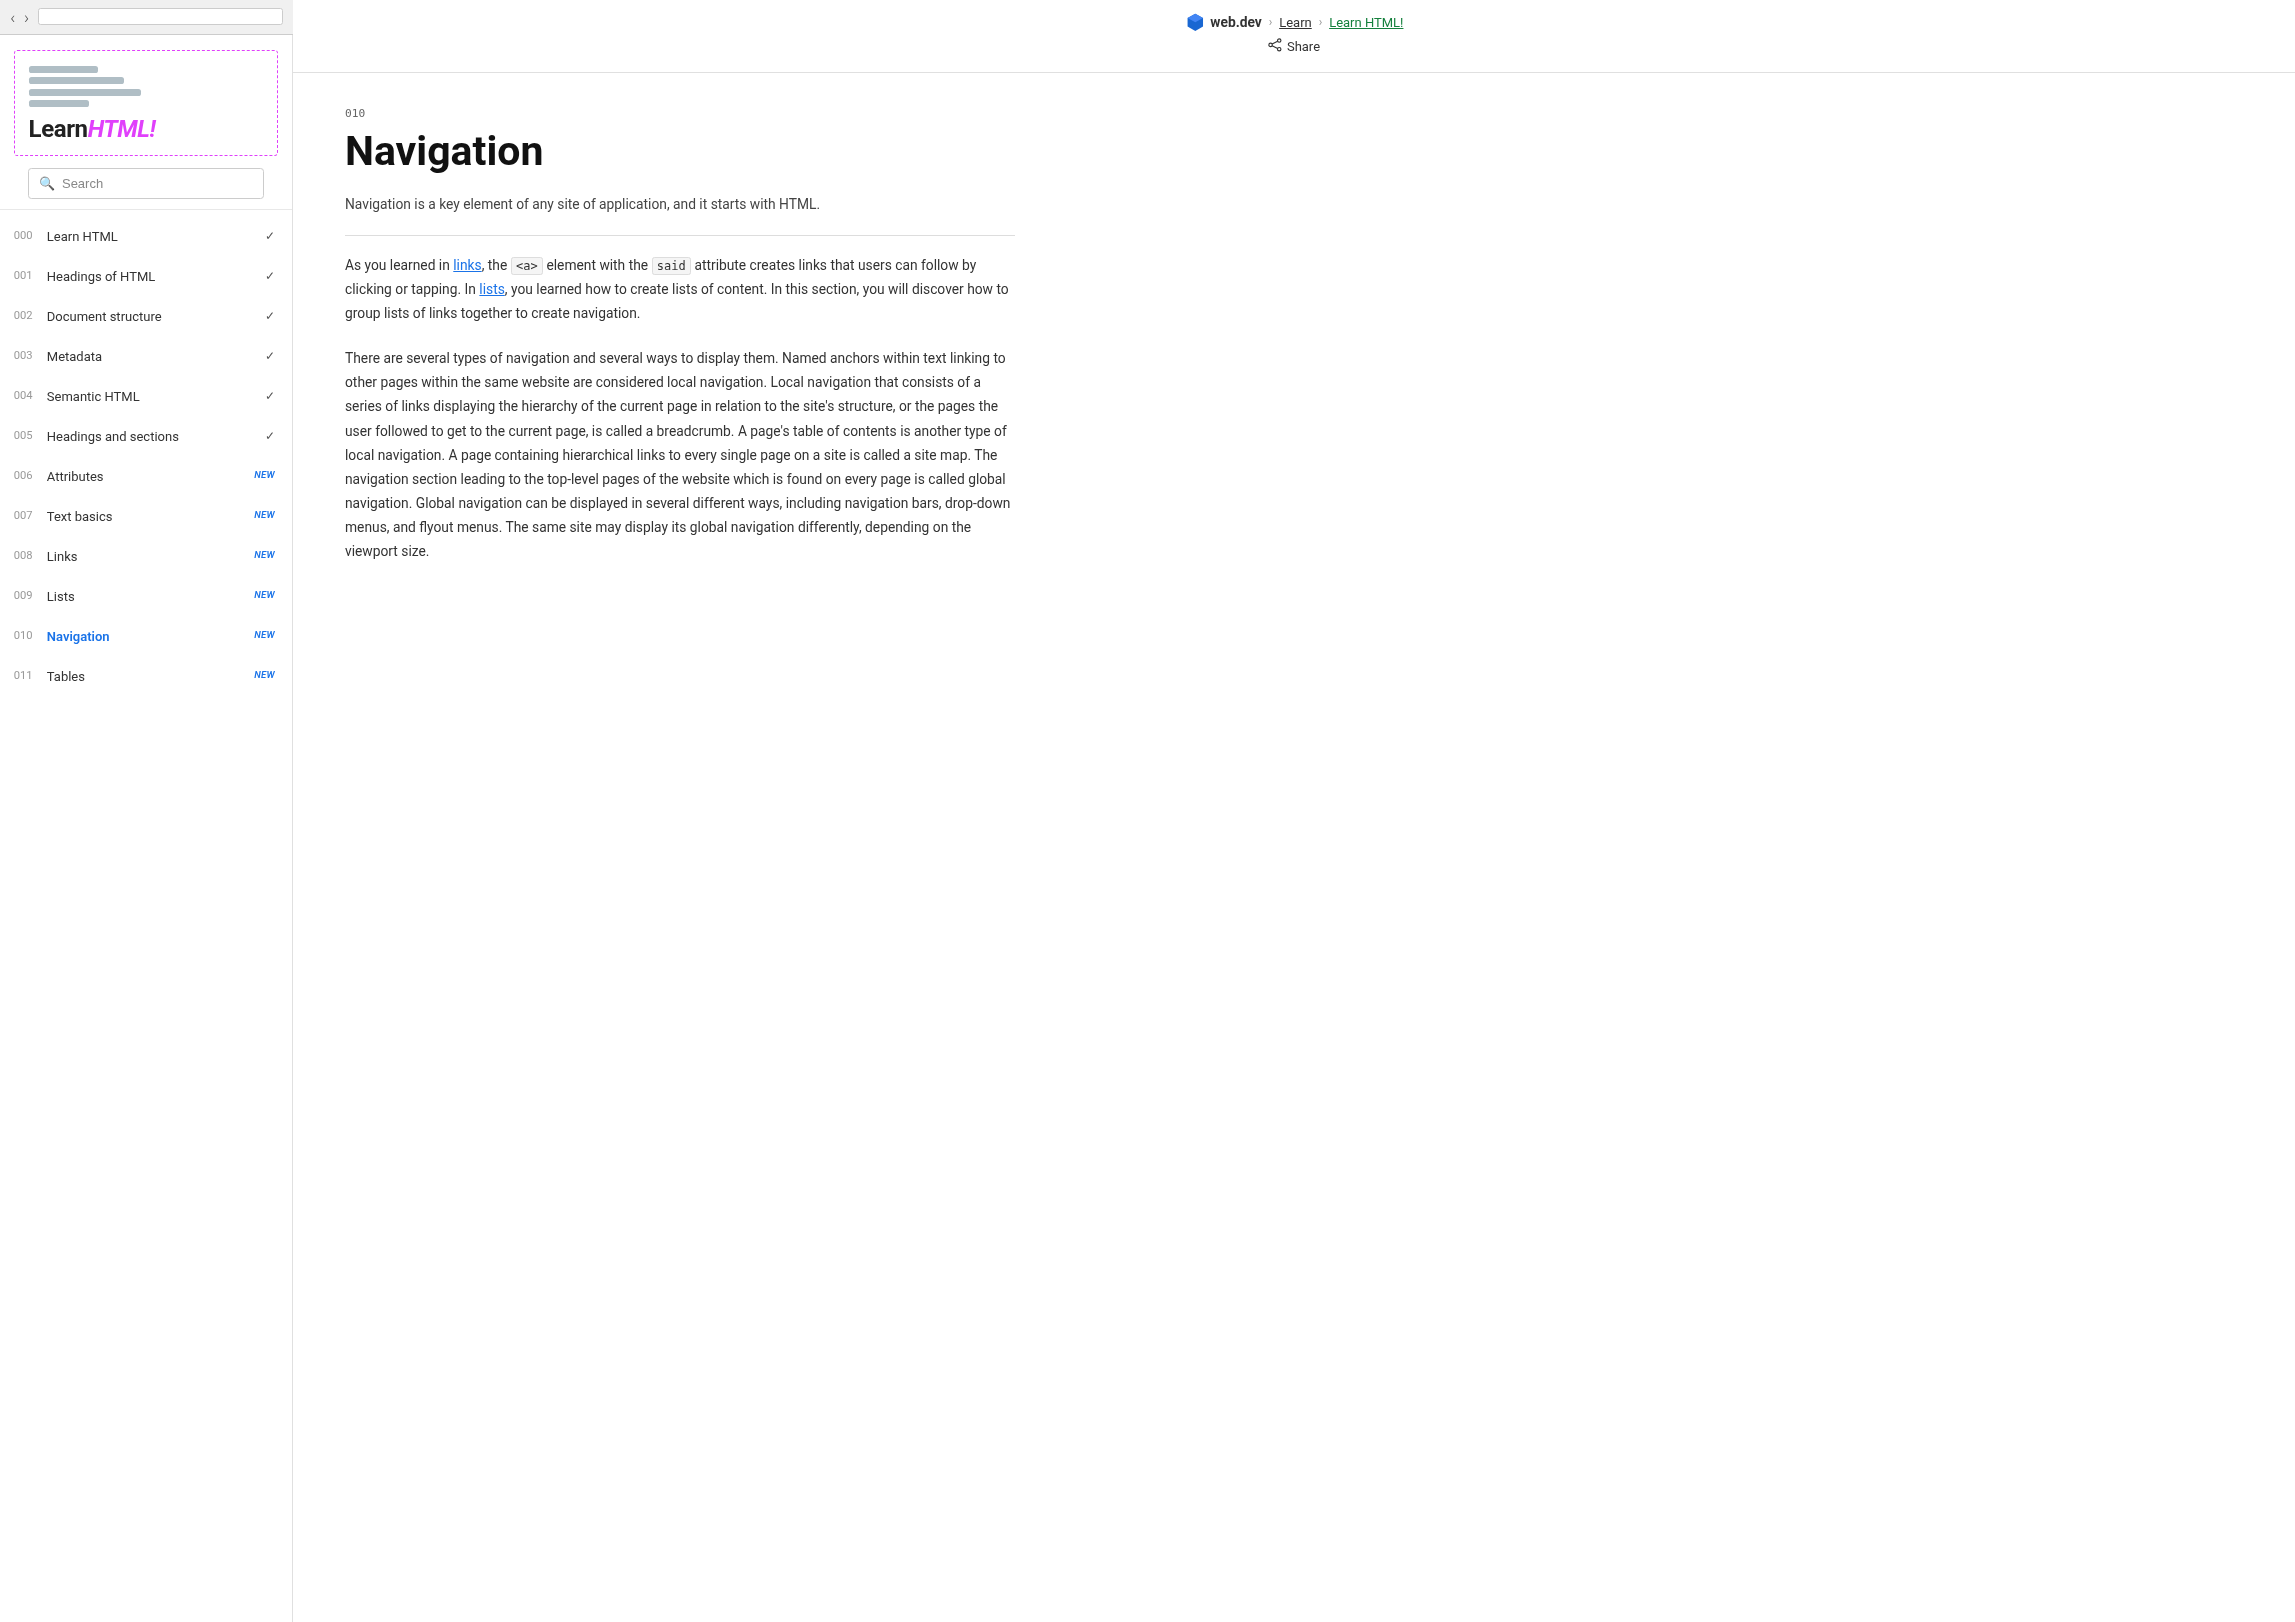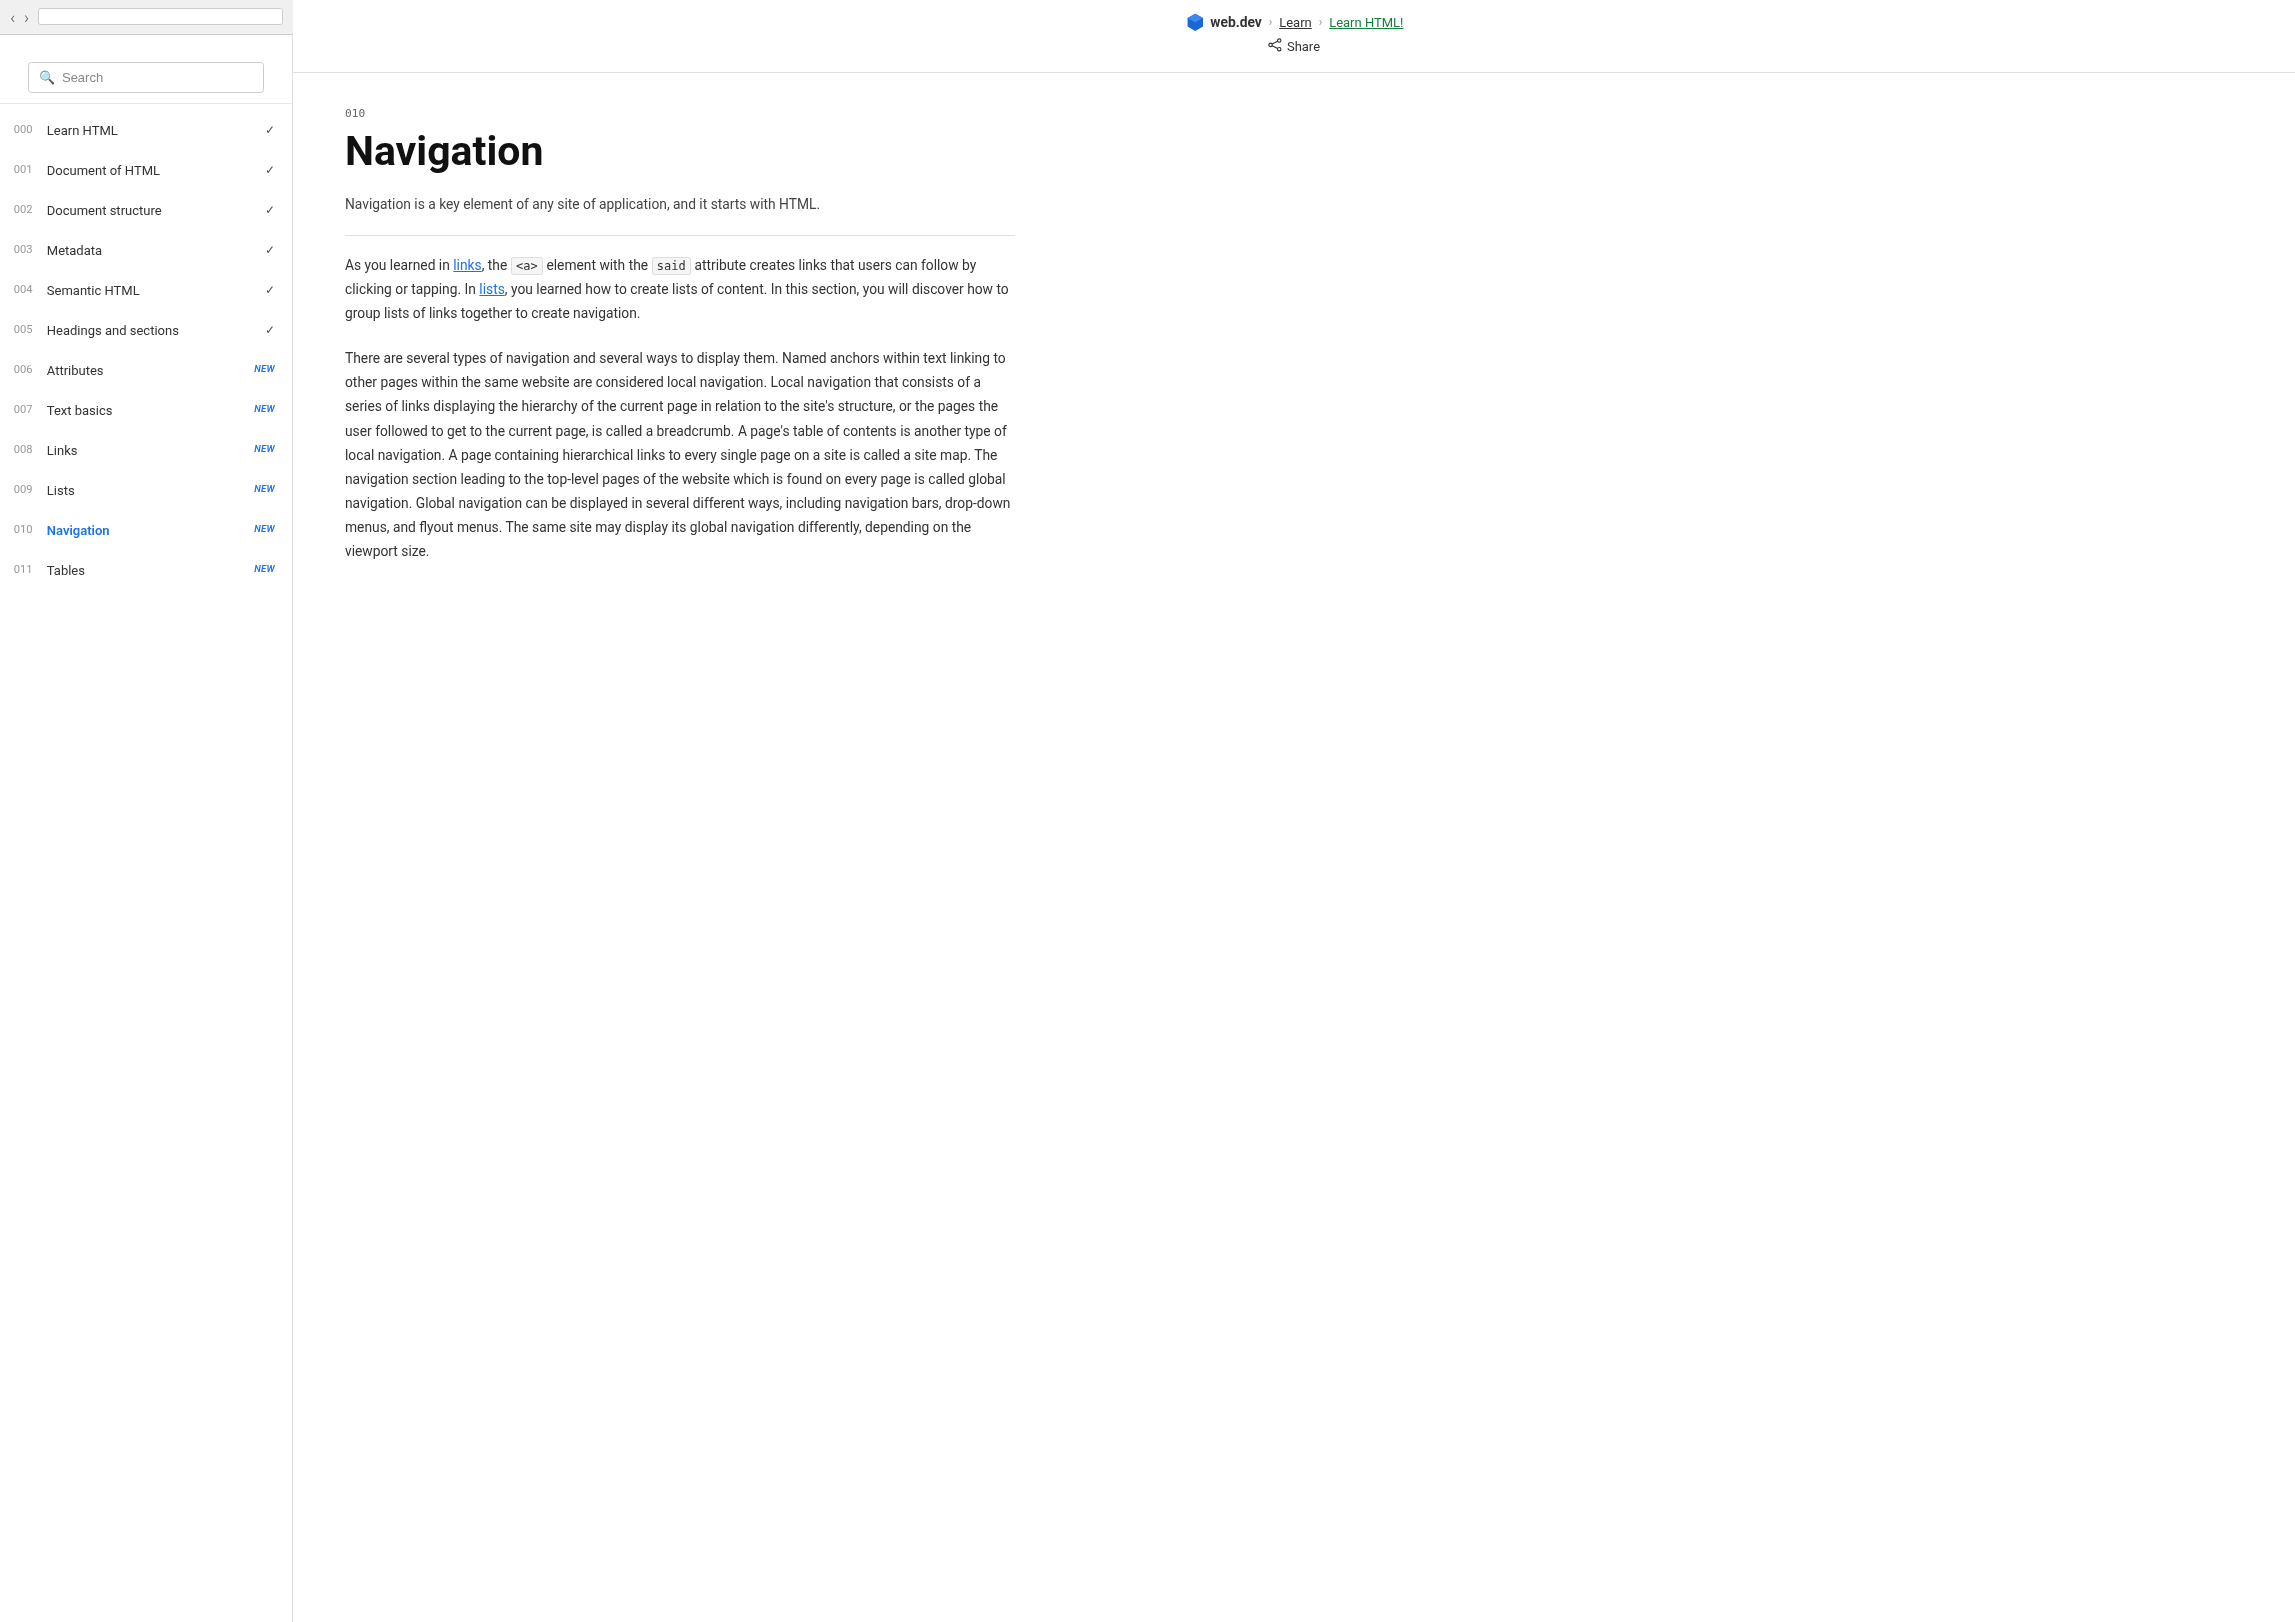--- a/index.html
+++ b/index.html
@@ -270,38 +270,49 @@
 
 <div style="position:fixed;top:0;left:0;width:293px;z-index:100;background:#f0f0f0;border-bottom:0.9px solid #ccc;padding:6.9px 10.3px;display:flex;align-items:center;gap:8.6px;">
   <span style="font-size:17px;color:#555;cursor:pointer;font-weight:300;">‹</span>
   <span style="font-size:17px;color:#555;cursor:pointer;font-weight:300;">›</span>
   <div style="flex:1;background:#fff;border-radius:2.6px;border:0.9px solid #ccc;height:17px;"></div>
 </div>
 
 <div class="sidebar" style="padding-top:36px;">
 
   <div class="sidebar-header">
+    <div class="logo-box">
+      <div class="logo-sketch-lines">
+        <div class="sketch-line" style="width:69px;"></div>
+        <div class="sketch-line" style="width:95px;"></div>
+        <div class="sketch-line" style="width:112px; background:#b0bec5;"></div>
+        <div class="sketch-line" style="width:60px;"></div>
+      </div>
+      <div class="logo-title">
+        <span class="learn-part">Learn</span><span class="html-part">HTML!</span>
+      </div>
+    </div>
 
     <div class="search-box">
       <span style="color:#888;font-size:13px;">🔍</span>
       <input type="text" placeholder="Search" style="">
     </div>
   </div>
 
   <div class="nav-list">
 
     <div class="nav-item">
       <span class="nav-num">000</span>
       <span class="nav-label">Learn HTML</span>
       <span class="nav-check">✓</span>
     </div>
 
     <div class="nav-item">
       <span class="nav-num">001</span>
-      <span class="nav-label">Document of HTML</span>
+      <span class="nav-label">Headings of HTML</span>
       <span class="nav-check">✓</span>
     </div>
 
     <div class="nav-item">
       <span class="nav-num">002</span>
       <span class="nav-label">Document structure</span>
       <span class="nav-check">✓</span>
     </div>
 
     <div class="nav-item">

